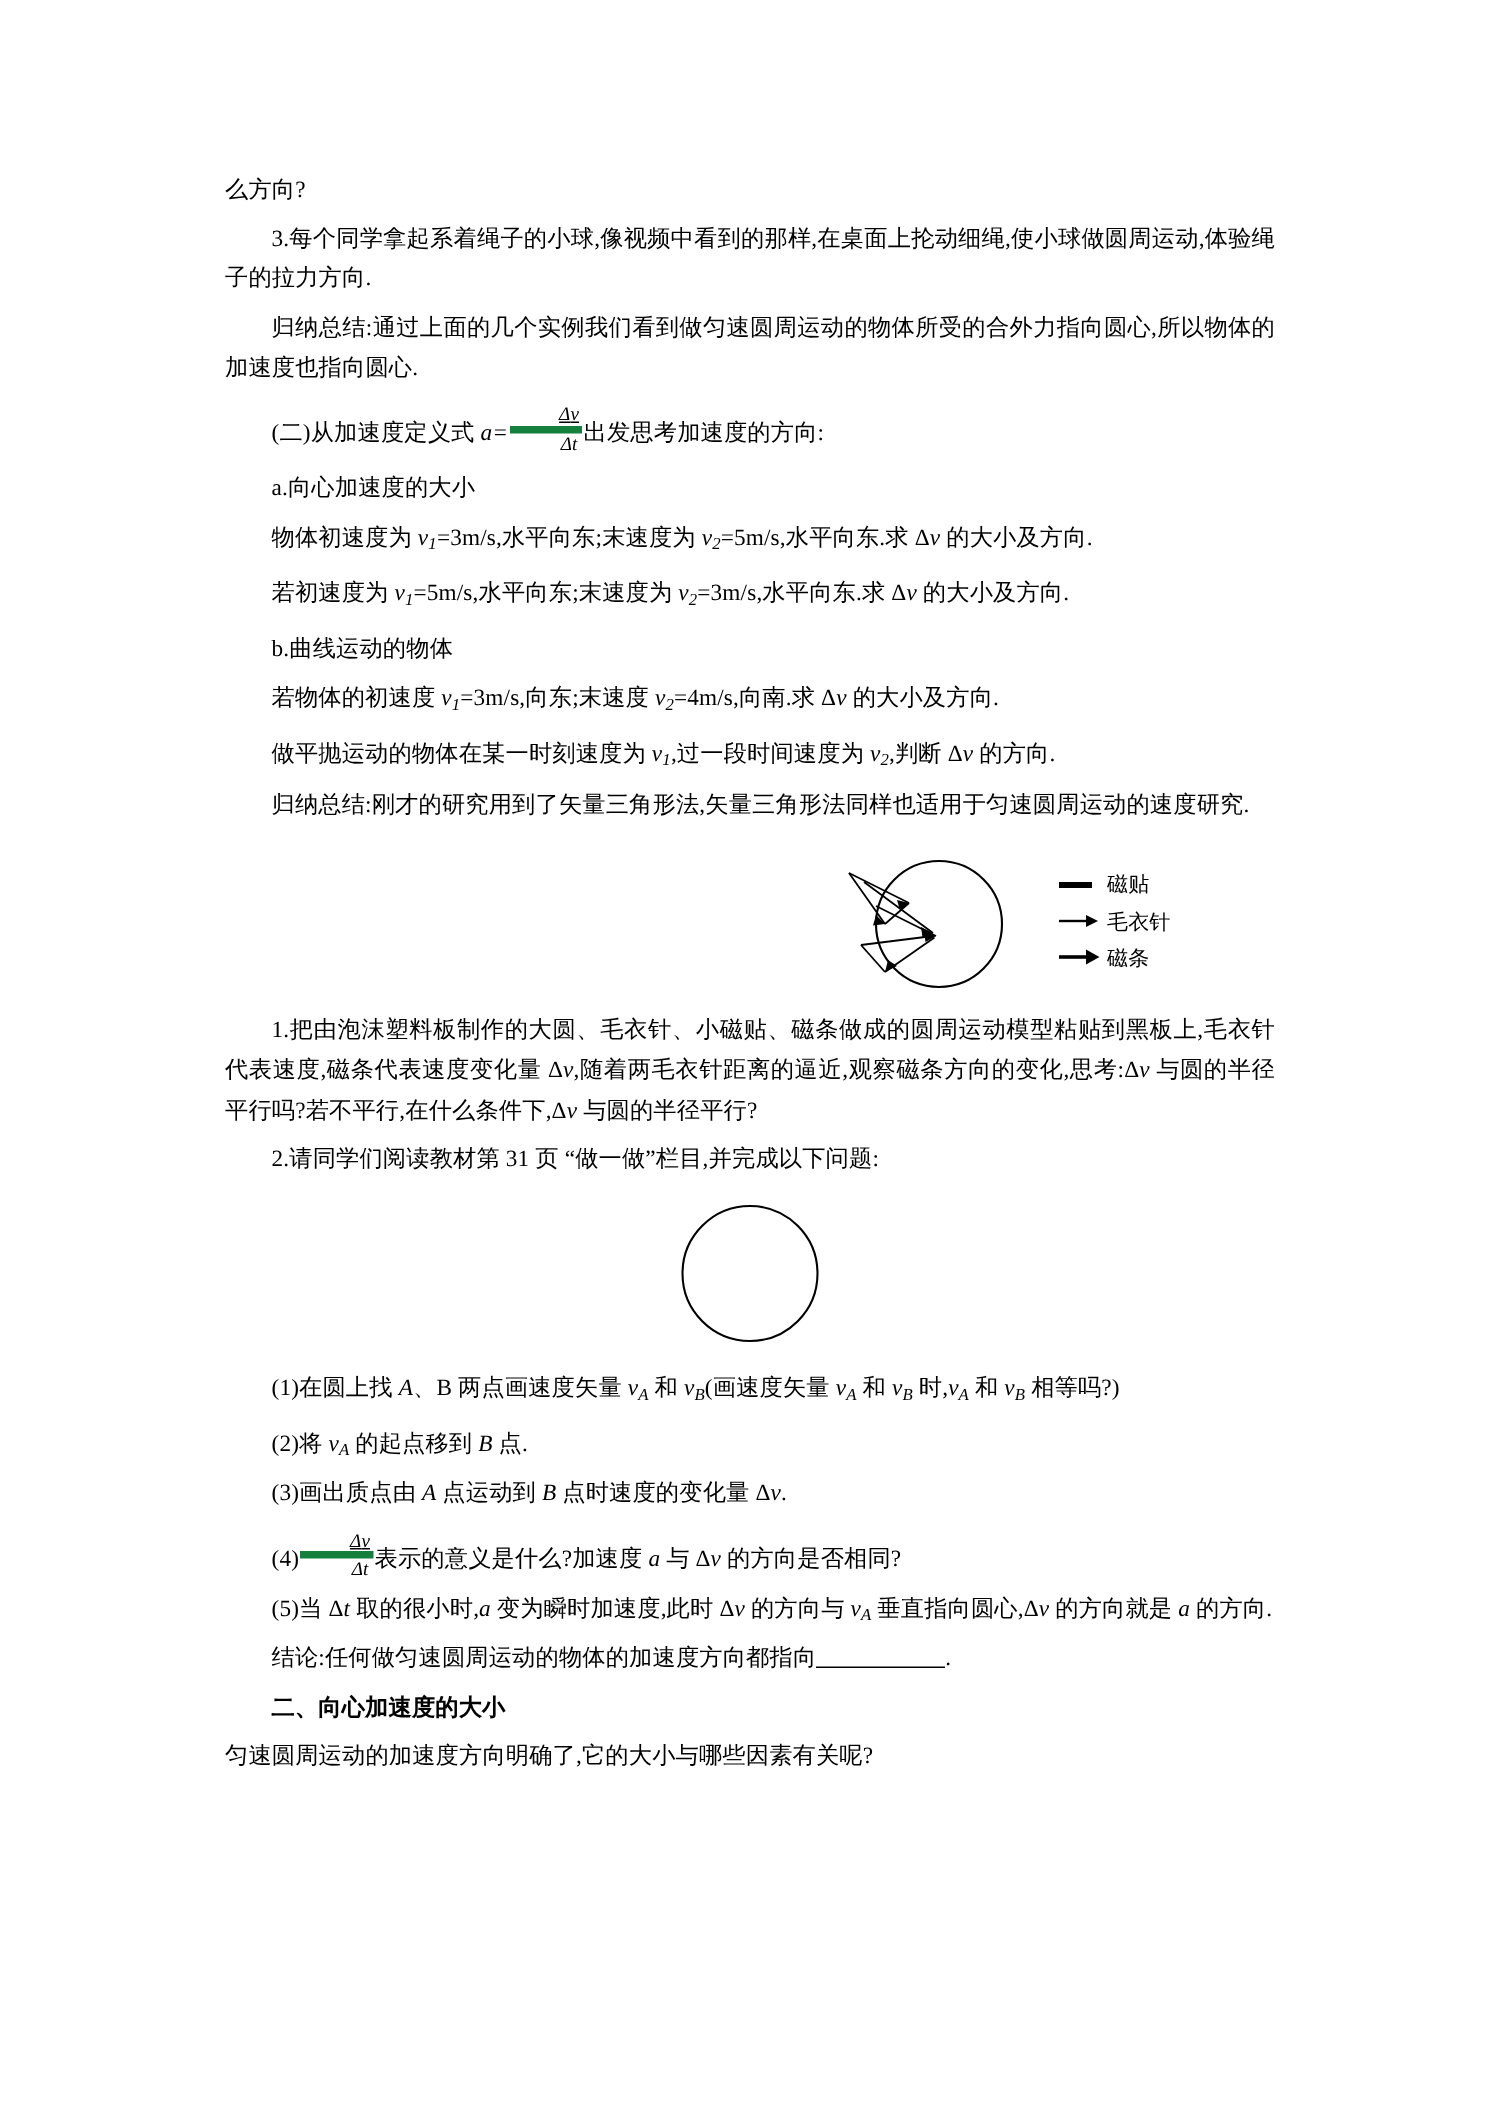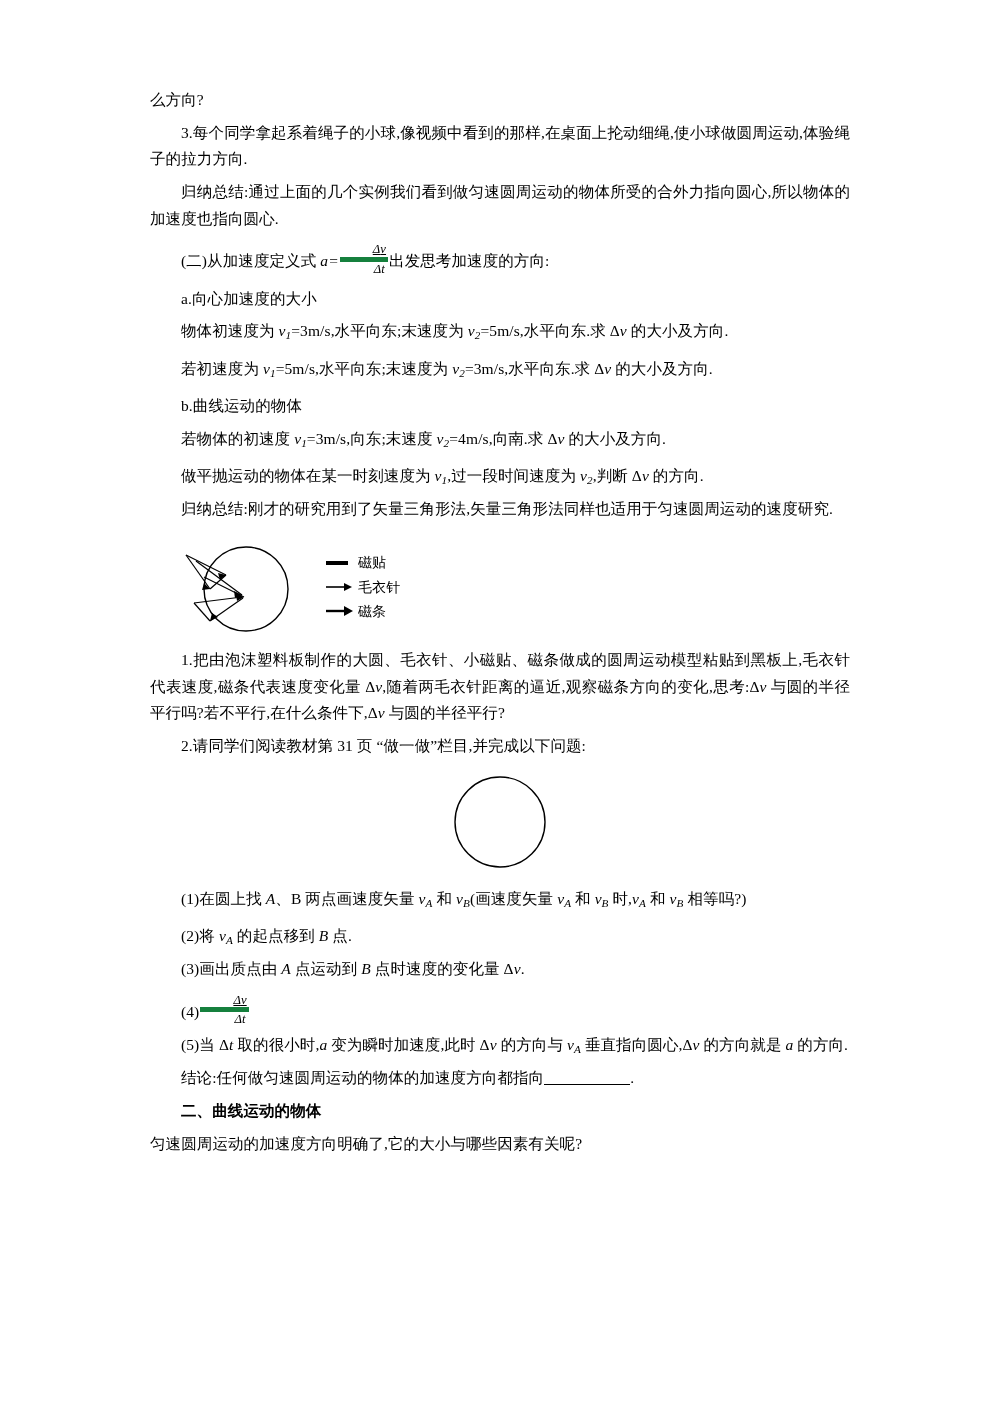--- a/index.html
+++ b/index.html
@@ -11,21 +11,21 @@
     width: 1000px;
     height: 1414px;
     font-family: "Liberation Serif", "DejaVu Serif", serif;
     color: #000000;
   }
   .page {
     position: relative;
     width: 1000px;
     height: 1414px;
     box-sizing: border-box;
-    padding: 87px 150px 60px 150px;
+    padding: 114px 150px 60px 150px;
   }
   .doc {
     font-size: 15.5px;
     line-height: 1.72;
     letter-spacing: 0.1px;
   }
   p {
     margin: 0;
   }
   .para {
@@ -60,21 +60,21 @@
     border-bottom: 5px solid #15803d;
     text-decoration: underline;
   }
   .frac .den {
     display: block;
     padding: 0 2px;
   }
   .fig-magnet {
     margin: 14px 0 10px 0;
     display: flex;
-    justify-content: flex-start;
+    justify-content: flex-end;
   }
   .fig-circle {
     margin: 12px 0 14px 0;
     display: flex;
     justify-content: center;
   }
   .legend-text {
     font-size: 14px;
     font-family: "Liberation Sans", sans-serif;
   }
@@ -196,33 +196,33 @@
 
     <p class="para gap-sm indent2">
       <span>(2)将 <span class="it">v</span><span class="sub it">A</span> 的起点移到 <span class="it">B</span> 点.</span>
     </p>
 
     <p class="para indent2">
       <span>(3)画出质点由 <span class="it">A</span> 点运动到 <span class="it">B</span> 点时速度的变化量 Δ<span class="it">v</span>.</span>
     </p>
 
     <p class="para gap-sm indent2">
-      <span>(4)</span><span class="frac"><span class="num it">Δ<span class="it">v</span></span><span class="den it">Δ<span class="it">t</span></span></span>
+      <span>(4)</span><span class="frac"><span class="num it">Δ<span class="it">v</span></span><span class="den it">Δ<span class="it">t</span></span></span><span>表示的意义是什么?加速度 <span class="it">a</span> 与 Δ<span class="it">v</span> 的方向是否相同?</span>
     </p>
 
     <p class="para gap-md indent2">
       <span>(5)当 Δ<span class="it">t</span> 取的很小时,<span class="it">a</span> 变为瞬时加速度,此时 Δ<span class="it">v</span> 的方向与 <span class="it">v</span><span class="sub it">A</span> 垂直指向圆心,Δ<span class="it">v</span> 的方向就是 <span class="it">a</span> 的方向.</span>
     </p>
 
     <p class="para indent2">
       <span>结论:任何做匀速圆周运动的物体的加速度方向都指向</span><span class="blank-line"></span><span>.</span>
     </p>
 
     <p class="para indent2 heading-cn">
-      <span>二、曲线运动的物体</span>
+      <span>二、向心加速度的大小</span>
     </p>
 
     <p class="para">
       <span>匀速圆周运动的加速度方向明确了,它的大小与哪些因素有关呢?</span>
     </p>
 
   </div>
 </div>
 
 </body></html>

